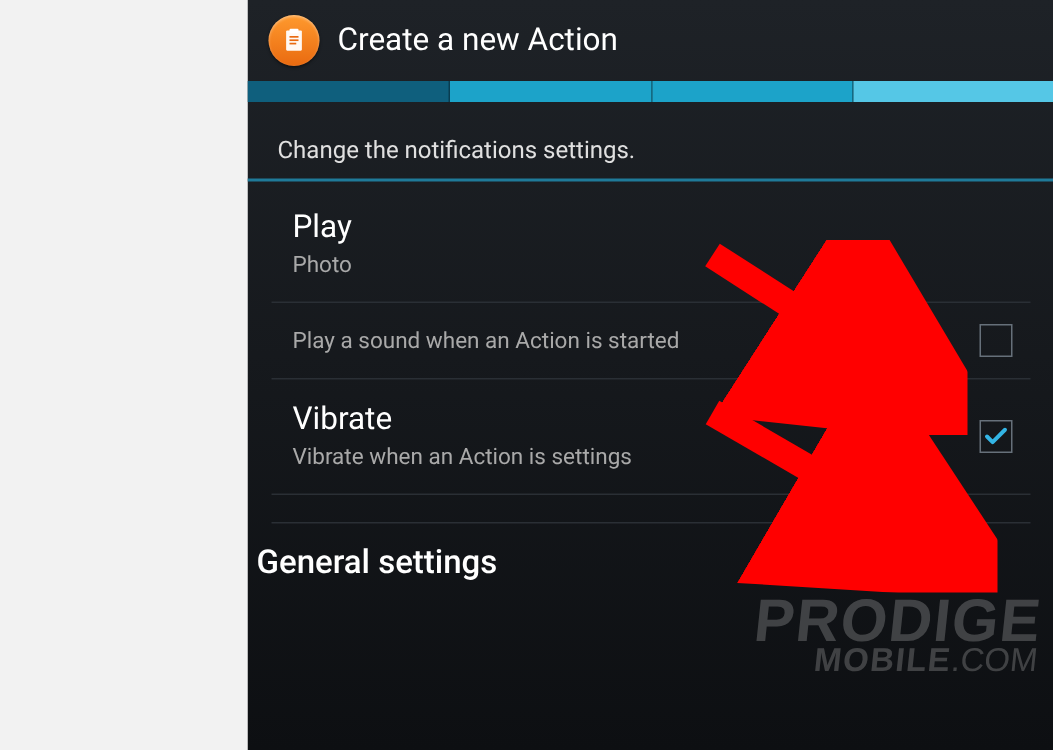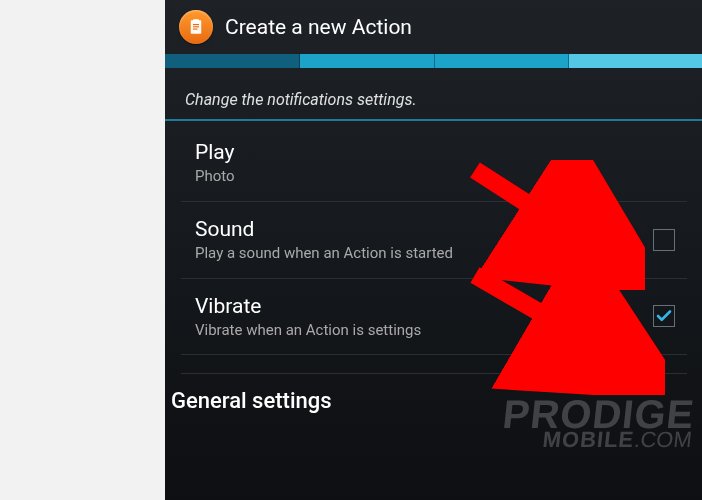--- a/index.html
+++ b/index.html
@@ -56,21 +56,20 @@
   }
   .progress-seg {
     flex: 1;
     border-right: 1px solid rgba(0,0,0,0.35);
   }
   .progress-seg:last-child { border-right: none; }
   .subhead {
     padding: 22px 32px 10px 20px;
     color: #e0e0e0;
     font-size: 16px;
-    font-style: italic;
   }
   .sep {
     height: 2px;
     background: #1f7a99;
     margin: 0 0 0 0;
   }
   .sep-thin {
     height: 1px;
     background: #2a2f35;
     margin: 0 16px;
@@ -183,21 +182,20 @@
       <div class="item">
         <div class="item-text">
           <div class="item-title">Play</div>
           <div class="item-sub">Photo</div>
         </div>
       </div>
       <div class="sep-thin"></div>
 
       <div class="item">
         <div class="item-text">
-          <div class="item-title">Sound</div>
           <div class="item-sub">Play a sound when an Action is started</div>
         </div>
         <div class="checkbox">
           
         </div>
       </div>
       <div class="sep-thin"></div>
 
       <div class="item">
         <div class="item-text">

